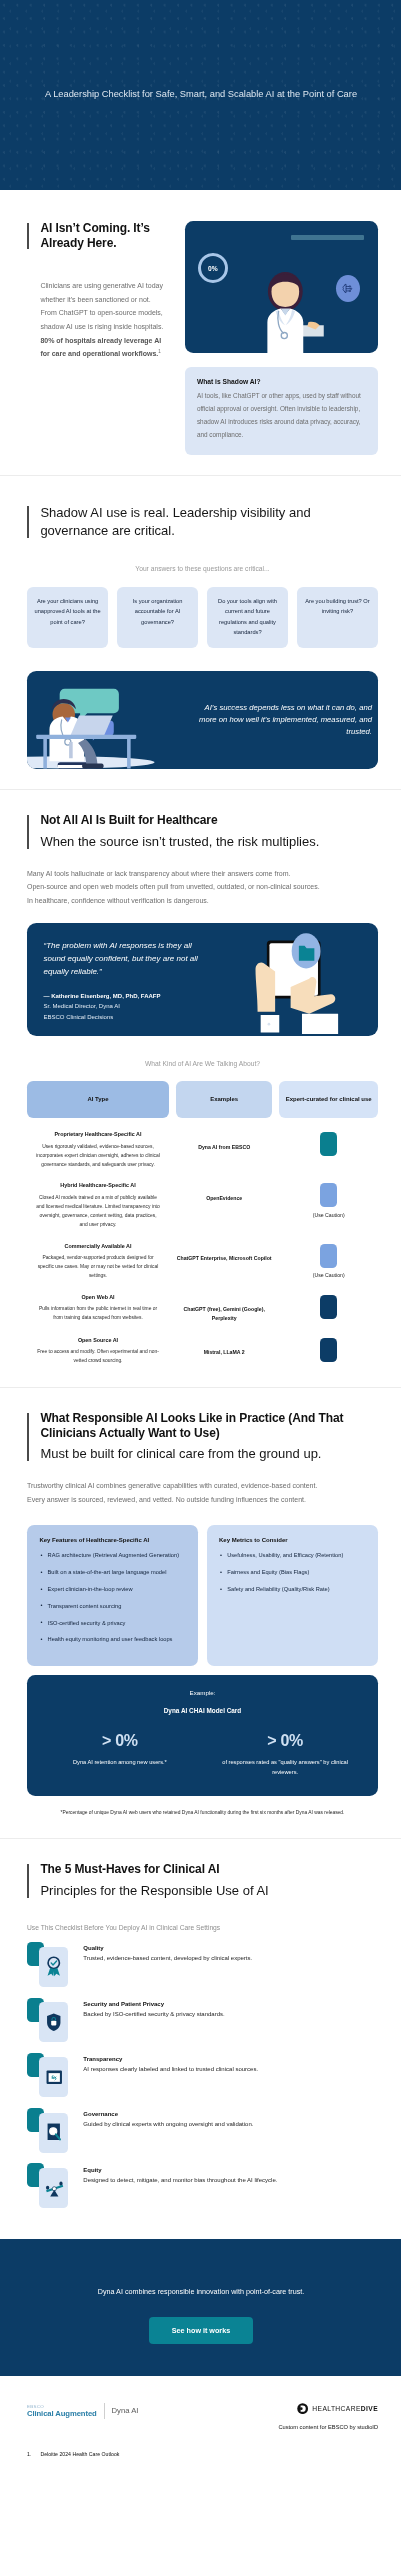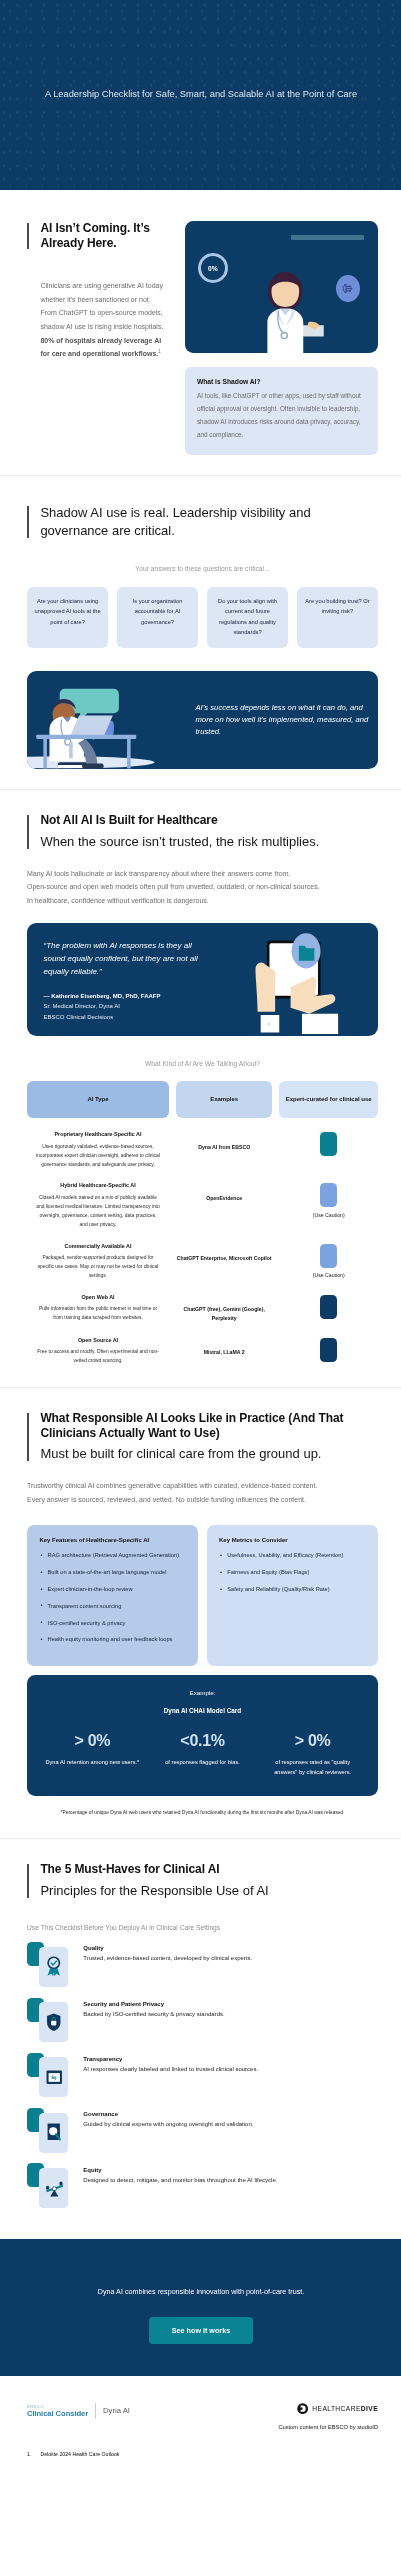--- a/index.html
+++ b/index.html
@@ -152,20 +152,21 @@
     align-items: center;
   }
   .quote-card .art { width: 48%; height: 100%; position: relative; }
   .quote-card .qtext {
     width: 52%;
     color: #ffffff;
     font-size: 7.7px;
     line-height: 1.55;
     font-style: italic;
     padding-right: 6px;
+    text-align: right;
   }
 
   
   .quote-big {
     margin-top: 15.5px;
     background: #0c3c66;
     border-radius: 9.3px;
     min-height: 111px;
     position: relative;
     overflow: hidden;
@@ -521,24 +522,20 @@
 
     <div class="stat-card">
       <div class="ex">Example:</div>
       <div class="cardname">Dyna AI CHAI Model Card</div>
       <div class="stat-row">
         <div class="stat">
           <div class="num">&gt; 0%</div>
           <div class="lbl">Dyna AI retention among new users.*</div>
         </div>
         <div class="stat">
-          <div class="num">&lt;0.1%</div>
-          <div class="lbl">of responses flagged for bias.</div>
-        </div>
-        <div class="stat">
           <div class="num">&gt; 0%</div>
           <div class="lbl">of responses rated as "quality answers" by clinical reviewers.</div>
         </div>
       </div>
     </div>
     <div class="footnote">*Percentage of unique Dyna AI web users who retained Dyna AI functionality during the first six months after Dyna AI was released.</div>
   </section>
 
   <section class="section">
     <div class="head-block">
@@ -640,21 +637,21 @@
   <section class="cta">
     <p>Dyna AI combines responsible innovation with point-of-care trust.</p>
     <button class="cta-btn">See how it works</button>
   </section>
 
   <footer class="footer">
     <div class="foot-row">
       <div class="logo-left">
         <div class="ebsco-stack">
           <div class="ebsco">EBSCO</div>
-          <div class="cd">Clinical Consider</div>
+          <div class="cd">Clinical Augmented</div>
         </div>
         <div class="divider-v"></div>
         <div class="dyna">Dyna AI</div>
       </div>
       <div class="logo-right">
         <div class="hd-lock">
           <svg width="11.3" height="11.3" viewBox="0 0 22 22">
             <circle cx="11" cy="11" r="10.5" fill="#111111"></circle>
             <path d="M7 5h4a6 6 0 0 1 0 12H7Z" fill="#ffffff"></path>
             <circle cx="8.4" cy="11" r="2.6" fill="#111111"></circle>

